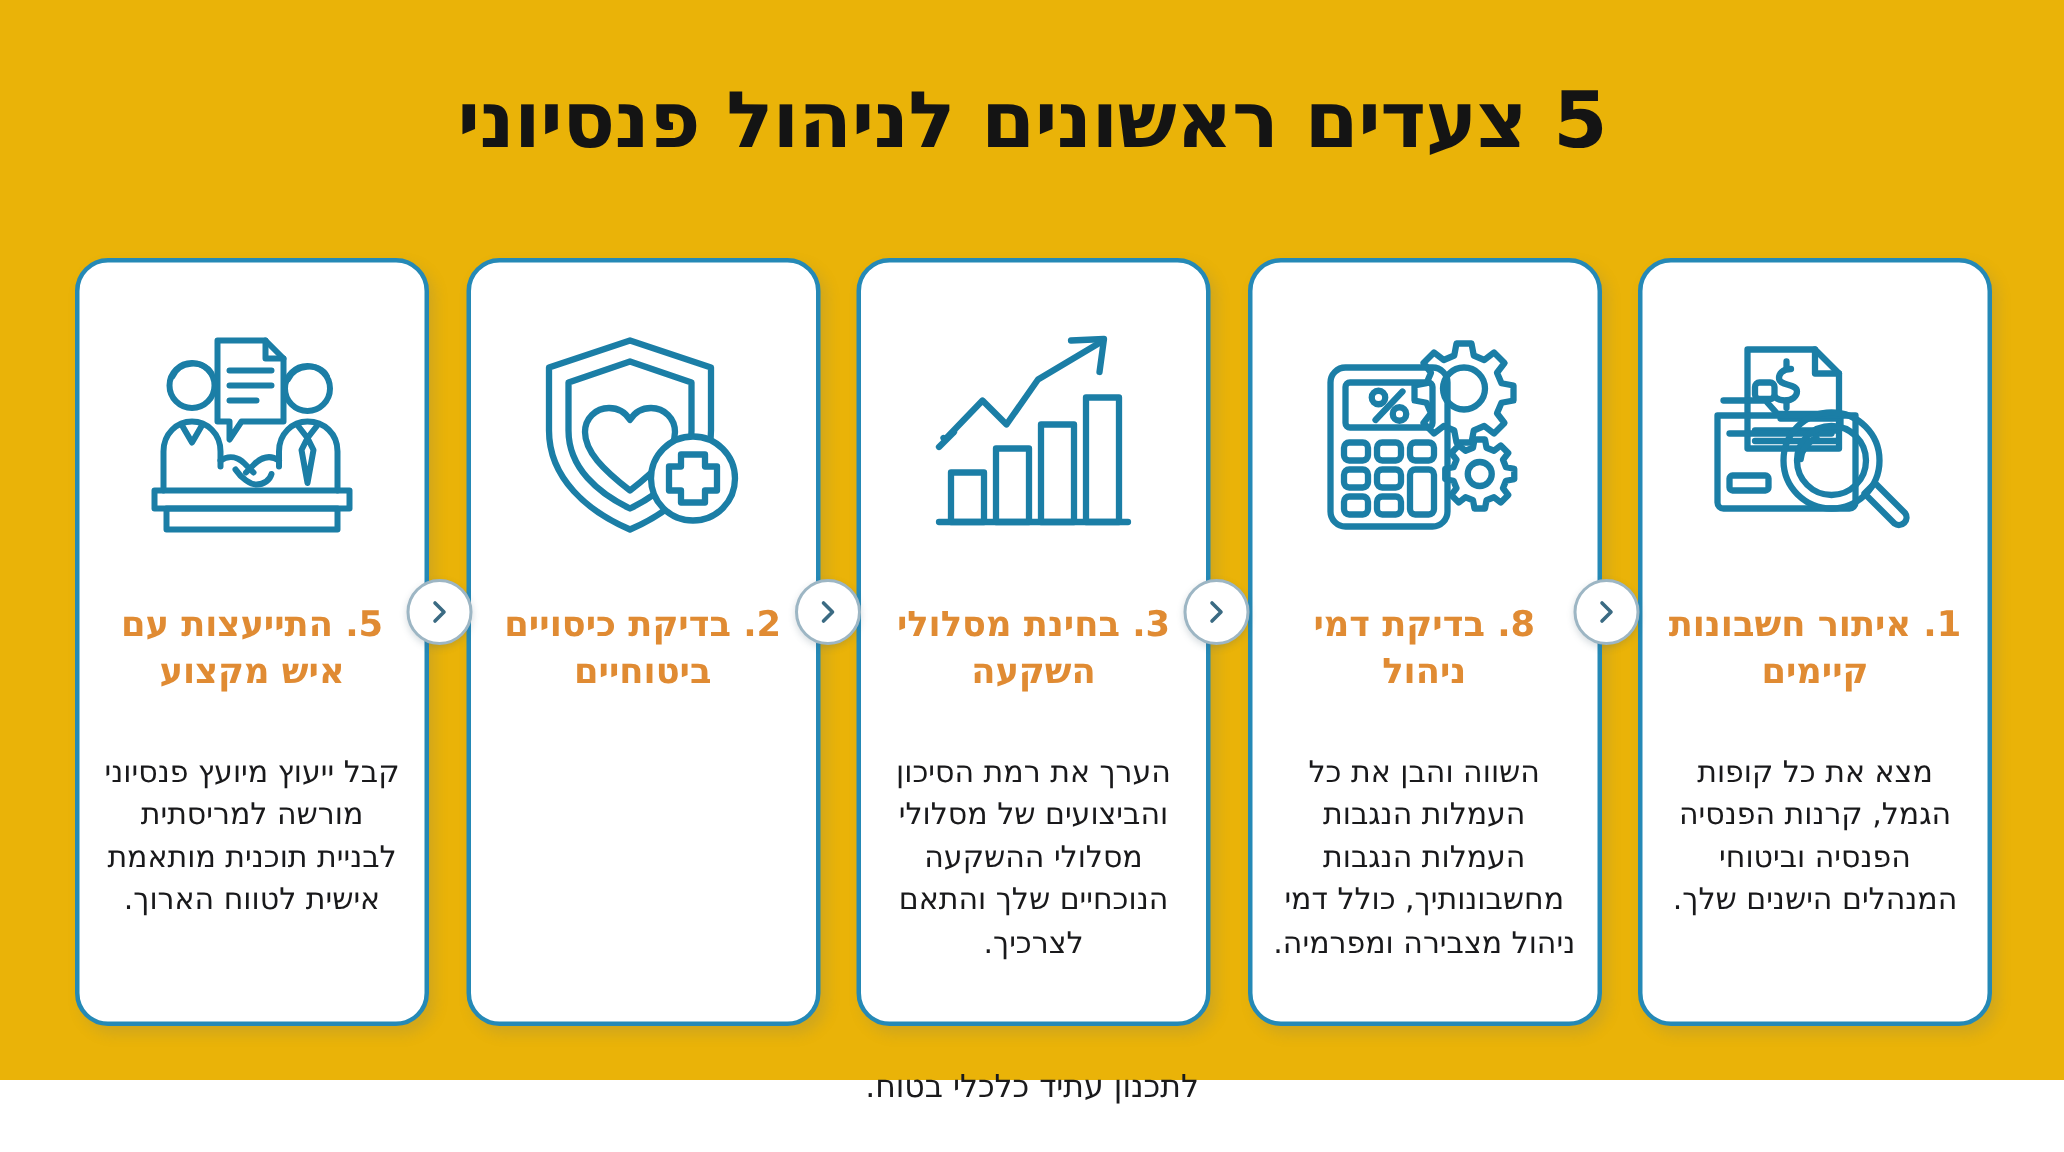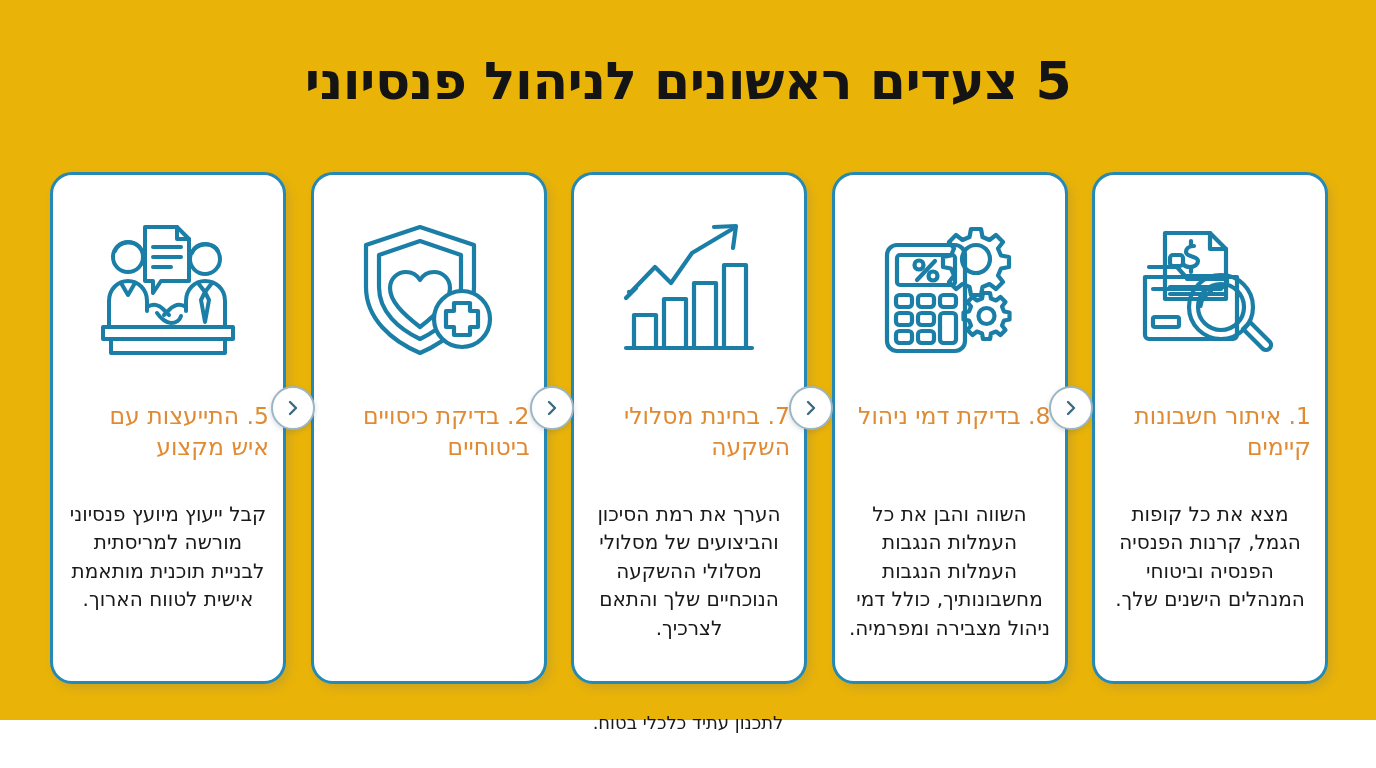--- a/index.html
+++ b/index.html
@@ -78,22 +78,23 @@
     align-items: center;
     justify-content: center;
     margin-top: 10px;
   }
   .icon-wrap svg { display: block; }
 
   
   .card-heading {
     margin-top: 32px;
     font-size: 23.5px;
-    font-weight: 400;
+    font-weight: 700;
     color: #e08b33;
+    text-align: center;
     line-height: 1.32;
     direction: rtl;
     width: 100%;
     min-height: 62px;
   }
 
   
   .card-body {
     margin-top: 37px;
     font-size: 20px;
@@ -126,21 +127,21 @@
   .chev-3 { left: 789px; }
   .chev-4 { left: 1049px; }
 
   
   .footer {
     position: absolute;
     top: 712px;
     left: 0;
     width: 1376px;
     text-align: center;
-    font-size: 18px;
+    font-size: 21px;
     color: #1a1a1c;
     direction: rtl;
   }
 </style>
 </head>
 <body>
 
 <div class="page">
 
   <h1 class="title">5 צעדים ראשונים לניהול פנסיוני</h1>
@@ -226,21 +227,21 @@
 
           <path d="M16 78 L41 52 L57 68 L78 38 L120 13"></path>
           <path d="M16 78 l0 0"></path>
           <path d="M16 78 l-1 -1"></path>
 
           <path d="M12 83 L22 73"></path>
 
           <path d="M100 12 L122 11 L119 33"></path>
         </svg>
       </div>
-      <div class="card-heading">7. בחינת מסלולי השקעה</div>
+      <div class="card-heading">3. בחינת מסלולי השקעה</div>
       <div class="card-body">הערך את רמת הסיכון והביצועים של מסלולי מסלולי ההשקעה הנוכחיים שלך והתאם לצרכיך.</div>
     </div>
 
     <div class="card">
       <div class="icon-wrap">
         <svg width="150" height="150" viewBox="0 0 150 150" fill="none" stroke="#1b7ea6" stroke-width="4.2" stroke-linecap="round" stroke-linejoin="round">
 
           <path d="M66 12 L12 30 v42 c0 32 26 54 54 66 c28 -12 54 -34 54 -66 V30 Z"></path>
 
           <path d="M66 26 L25 40 v32 c0 25 20 42 41 52 c21 -10 41 -27 41 -52 V40 Z"></path>

